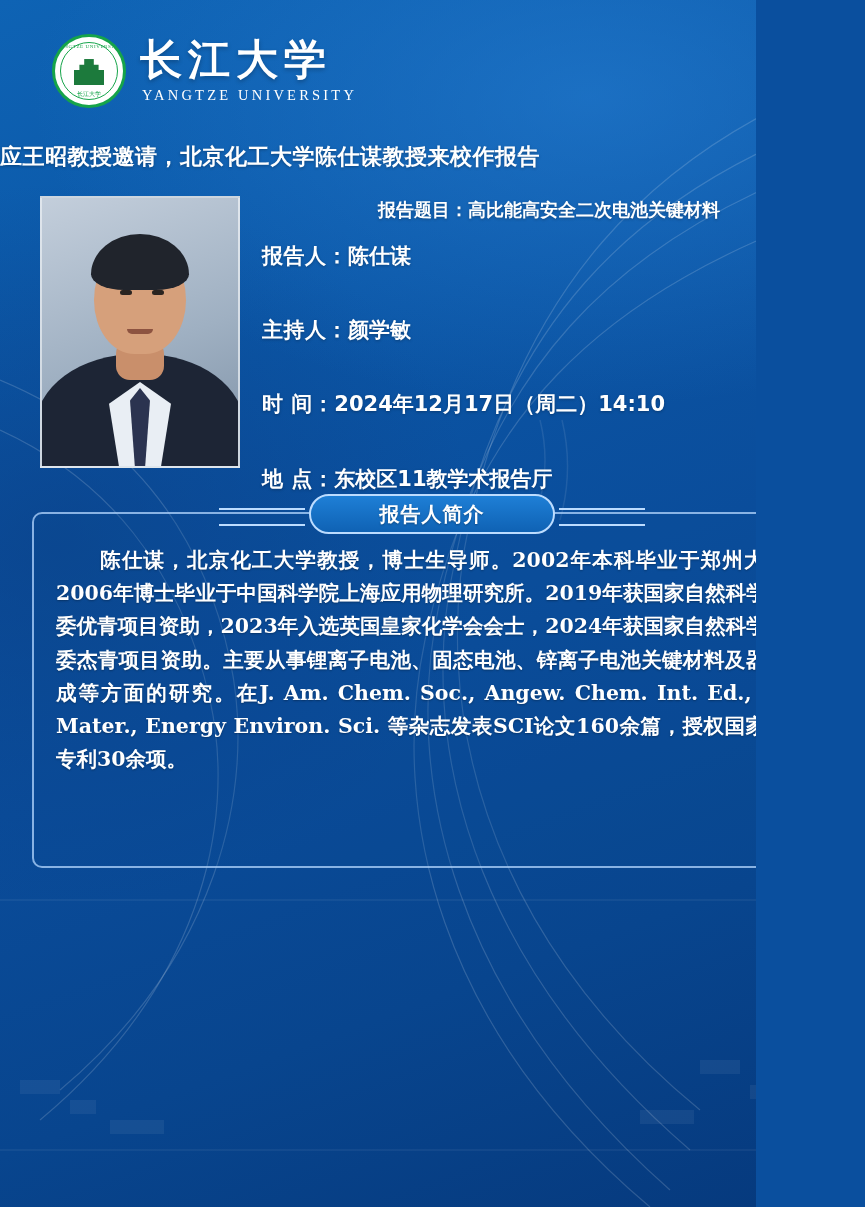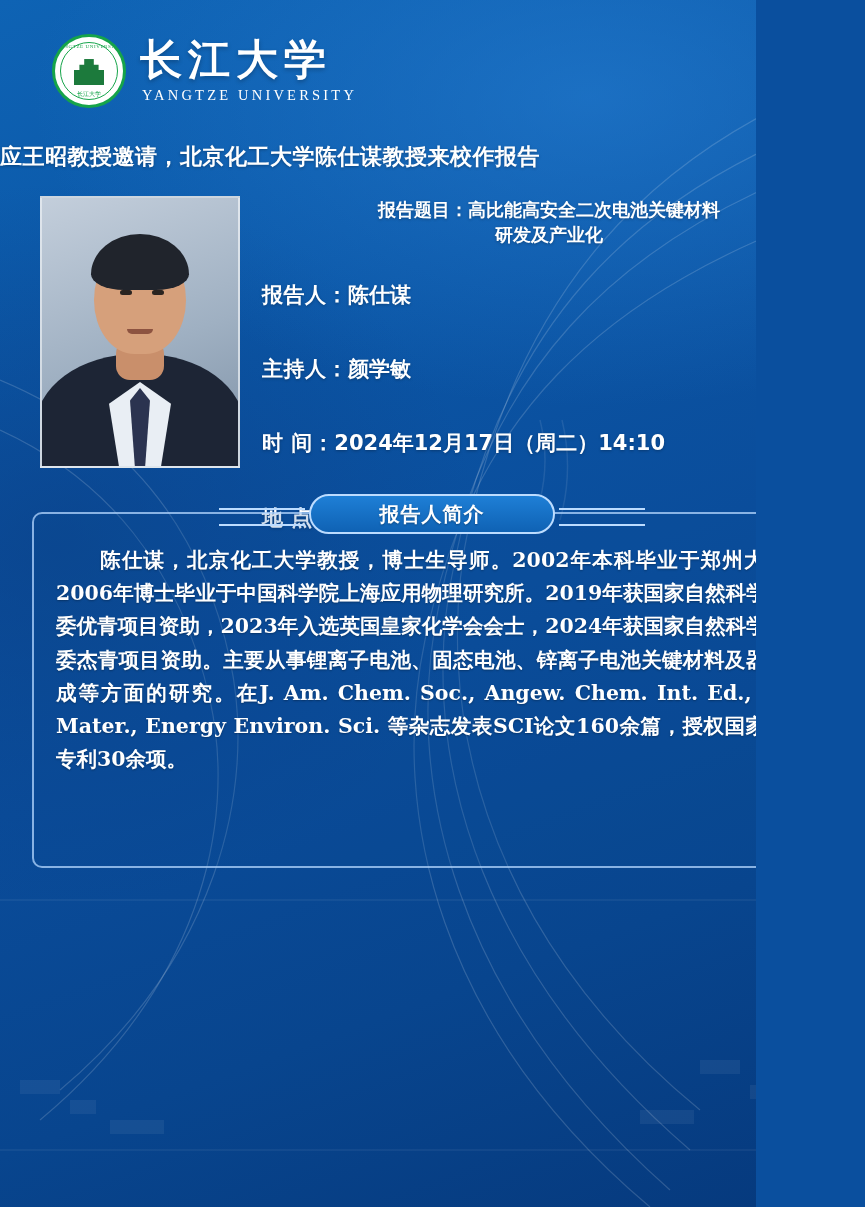--- a/index.html
+++ b/index.html
@@ -359,22 +359,21 @@
     <div class="neck"></div>
     <div class="head"></div>
     <div class="hair"></div>
     <div class="eye l"></div>
     <div class="eye r"></div>
     <div class="mouth"></div>
   </div>
 
   <div class="info">
     <div class="topic">报告题目：高比能高安全二次电池关键材料</div>
-    <div class="topic" style="margin-top:-6px">研发及产业化</div>
-    <div class="row" style="margin-top:24px">
+    <div class="row" style="margin-top:10px">
       <span class="lab">报告人：</span><span>陈仕谋</span>
     </div>
     <div class="row">
       <span class="lab">主持人：</span><span>颜学敏</span>
     </div>
     <div class="row">
       <span class="lab">时 间：</span><span>2024年12月17日（周二）14:10</span>
     </div>
     <div class="row">
       <span class="lab">地 点：</span><span>东校区11教学术报告厅</span>

